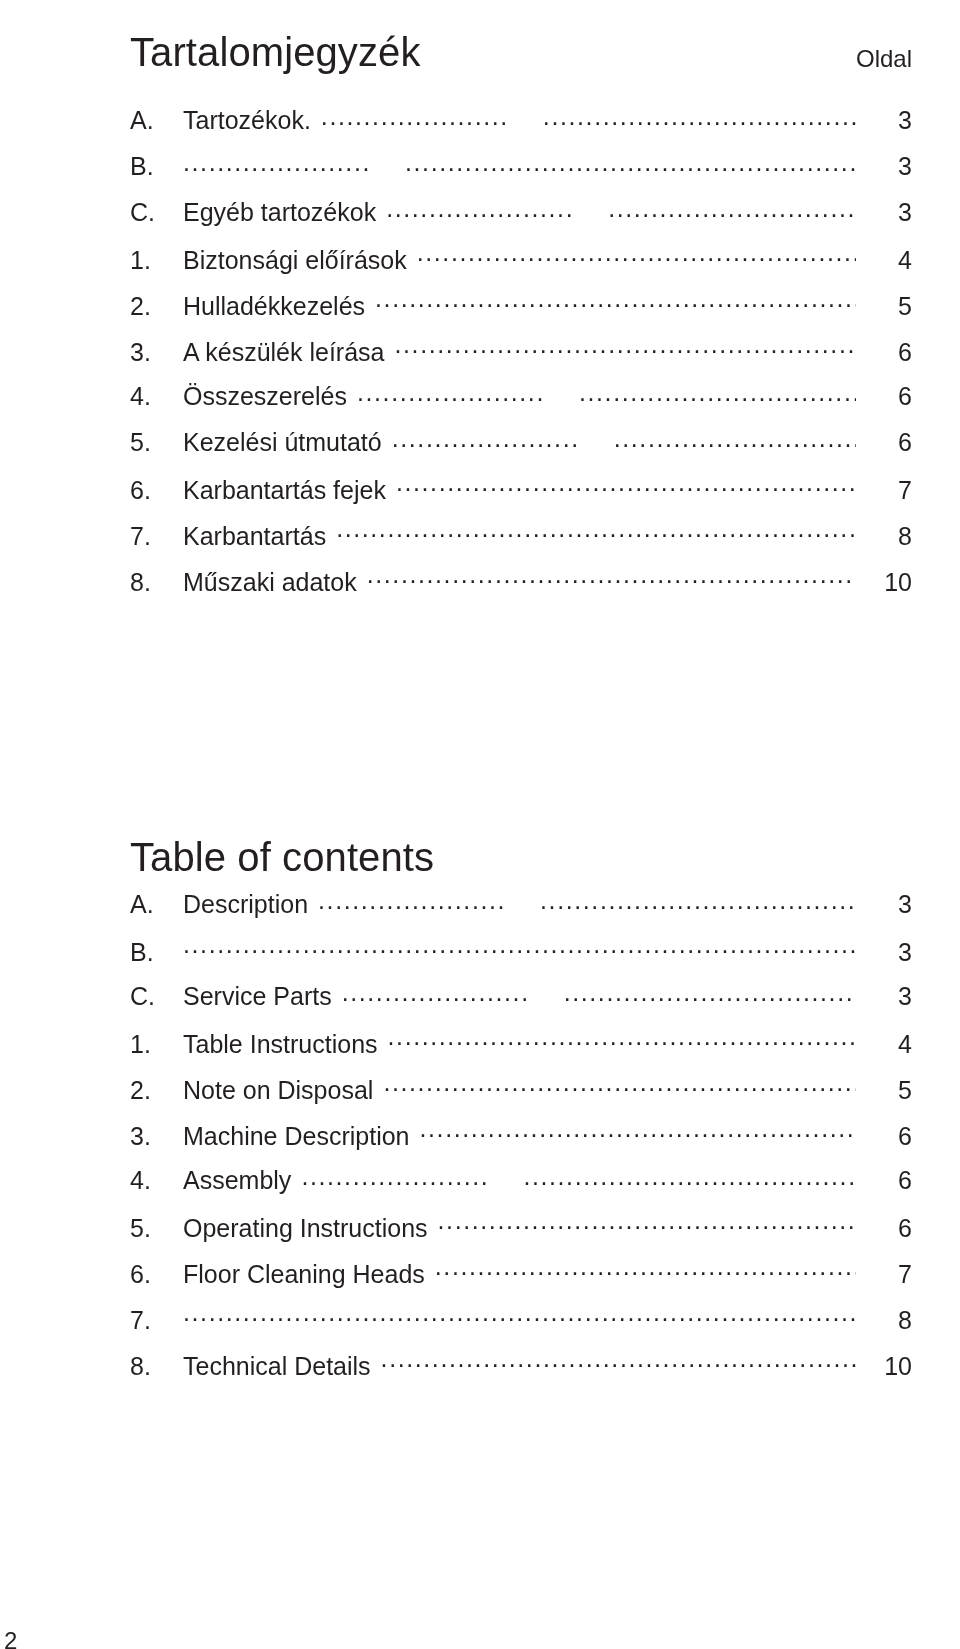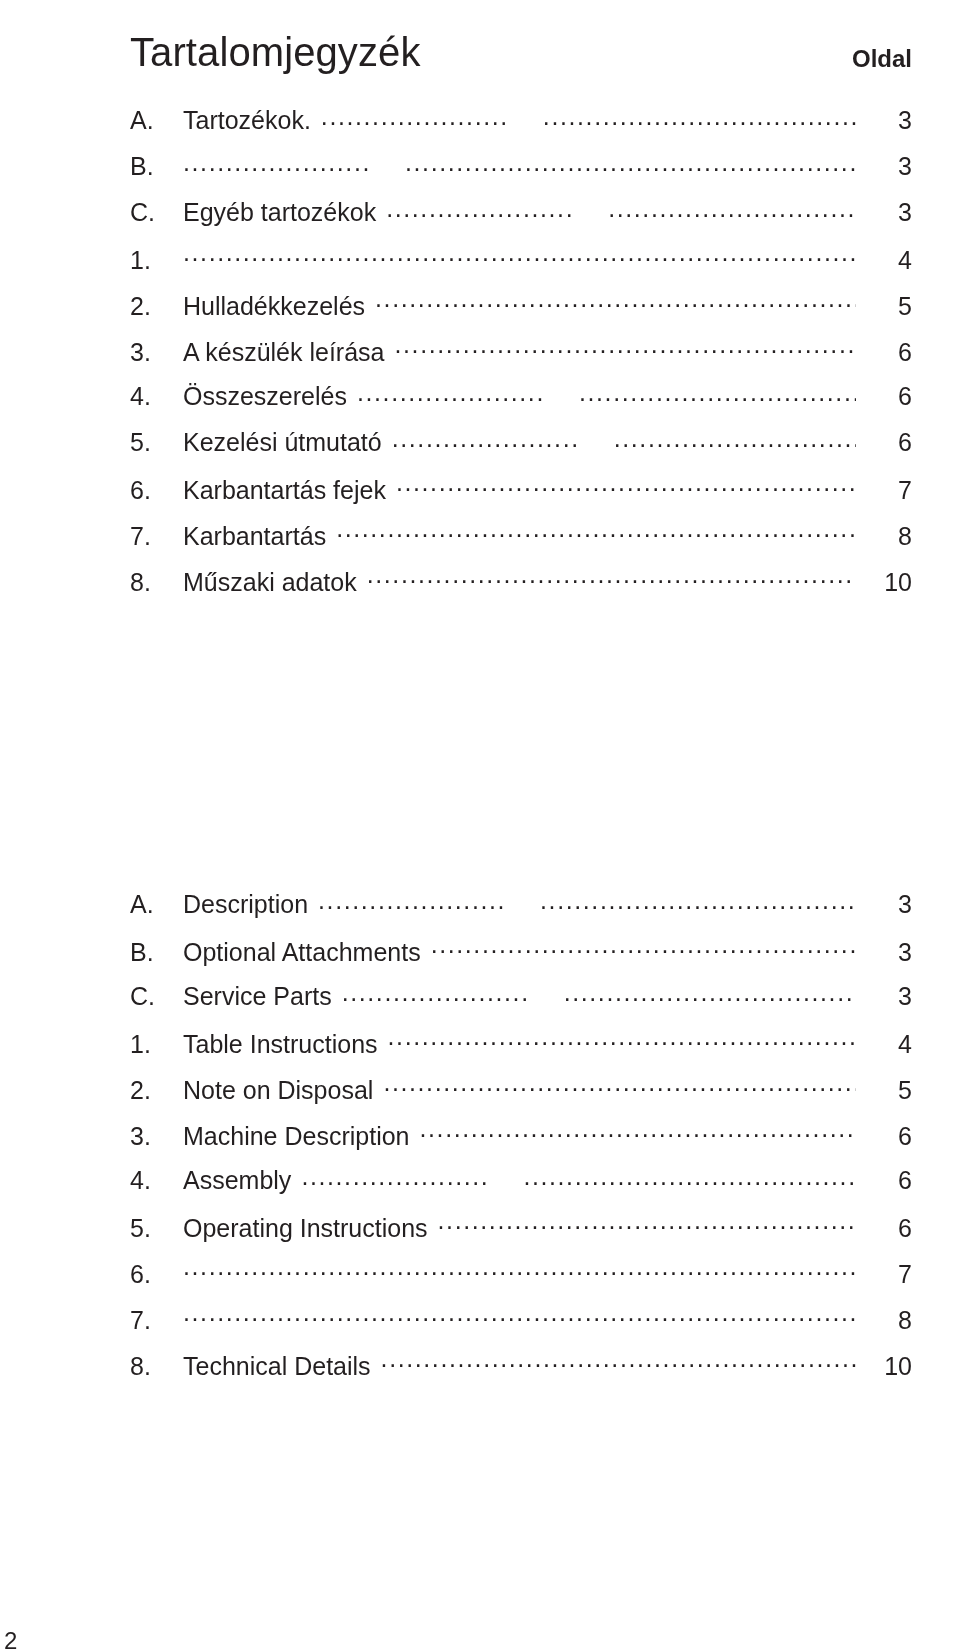--- a/index.html
+++ b/index.html
@@ -33,21 +33,21 @@
     white-space: nowrap;
   }
   #heading-hu { top: 3px; }
   #heading-en { top: 808px; }
 
   .page-col-label {
     position: absolute;
     top: 45px;
     right: 48px;
     font-size: 24px;
-    font-weight: 700;
+    font-weight: 400;
     color: #231f20;
   }
 
   
   .toc {
     position: absolute;
     left: 130px;
     right: 48px;
   }
   #toc-hu  { top: 106px; }
@@ -169,20 +169,21 @@
         <span class="toc-title">Egyéb tartozékok</span>
         <span class="leader split">
           <span class="dots-a">......................</span>
           <span class="gap"></span>
           <span class="dots-b">..........................................................................................</span>
         </span>
         <span class="toc-page">3</span>
       </div>
       <div class="toc-row">
         <span class="toc-marker">1.</span>
+        <span class="toc-title">Biztonsági előírások</span>
         <span class="leader">
           <span class="dots">........................................................................................................................</span>
         </span>
         <span class="toc-page">4</span>
       </div>
       <div class="toc-row">
         <span class="toc-marker">2.</span>
         <span class="toc-title">Hulladékkezelés</span>
         <span class="leader">
           <span class="dots">........................................................................................................................</span>
@@ -236,35 +237,35 @@
       <div class="toc-row">
         <span class="toc-marker">8.</span>
         <span class="toc-title">Műszaki adatok</span>
         <span class="leader">
           <span class="dots">........................................................................................................................</span>
         </span>
         <span class="toc-page">10</span>
       </div>
     </div>
 
+  <h1 class="doc-heading" id="heading-en">Table of contents</h1>
 
   <div class="toc" id="toc-en">
       <div class="toc-row">
         <span class="toc-marker">A.</span>
         <span class="toc-title">Description</span>
         <span class="leader split">
           <span class="dots-a">......................</span>
           <span class="gap"></span>
           <span class="dots-b">..........................................................................................</span>
         </span>
         <span class="toc-page">3</span>
       </div>
       <div class="toc-row">
         <span class="toc-marker">B.</span>
-        <span class="toc-title">Optional Attachments</span>
         <span class="leader">
           <span class="dots">........................................................................................................................</span>
         </span>
         <span class="toc-page">3</span>
       </div>
       <div class="toc-row">
         <span class="toc-marker">C.</span>
         <span class="toc-title">Service Parts</span>
         <span class="leader split">
           <span class="dots-a">......................</span>
@@ -310,20 +311,21 @@
       <div class="toc-row">
         <span class="toc-marker">5.</span>
         <span class="toc-title">Operating Instructions</span>
         <span class="leader">
           <span class="dots">........................................................................................................................</span>
         </span>
         <span class="toc-page">6</span>
       </div>
       <div class="toc-row">
         <span class="toc-marker">6.</span>
+        <span class="toc-title">Floor Cleaning Heads</span>
         <span class="leader">
           <span class="dots">........................................................................................................................</span>
         </span>
         <span class="toc-page">7</span>
       </div>
       <div class="toc-row">
         <span class="toc-marker">7.</span>
         <span class="leader">
           <span class="dots">........................................................................................................................</span>
         </span>

